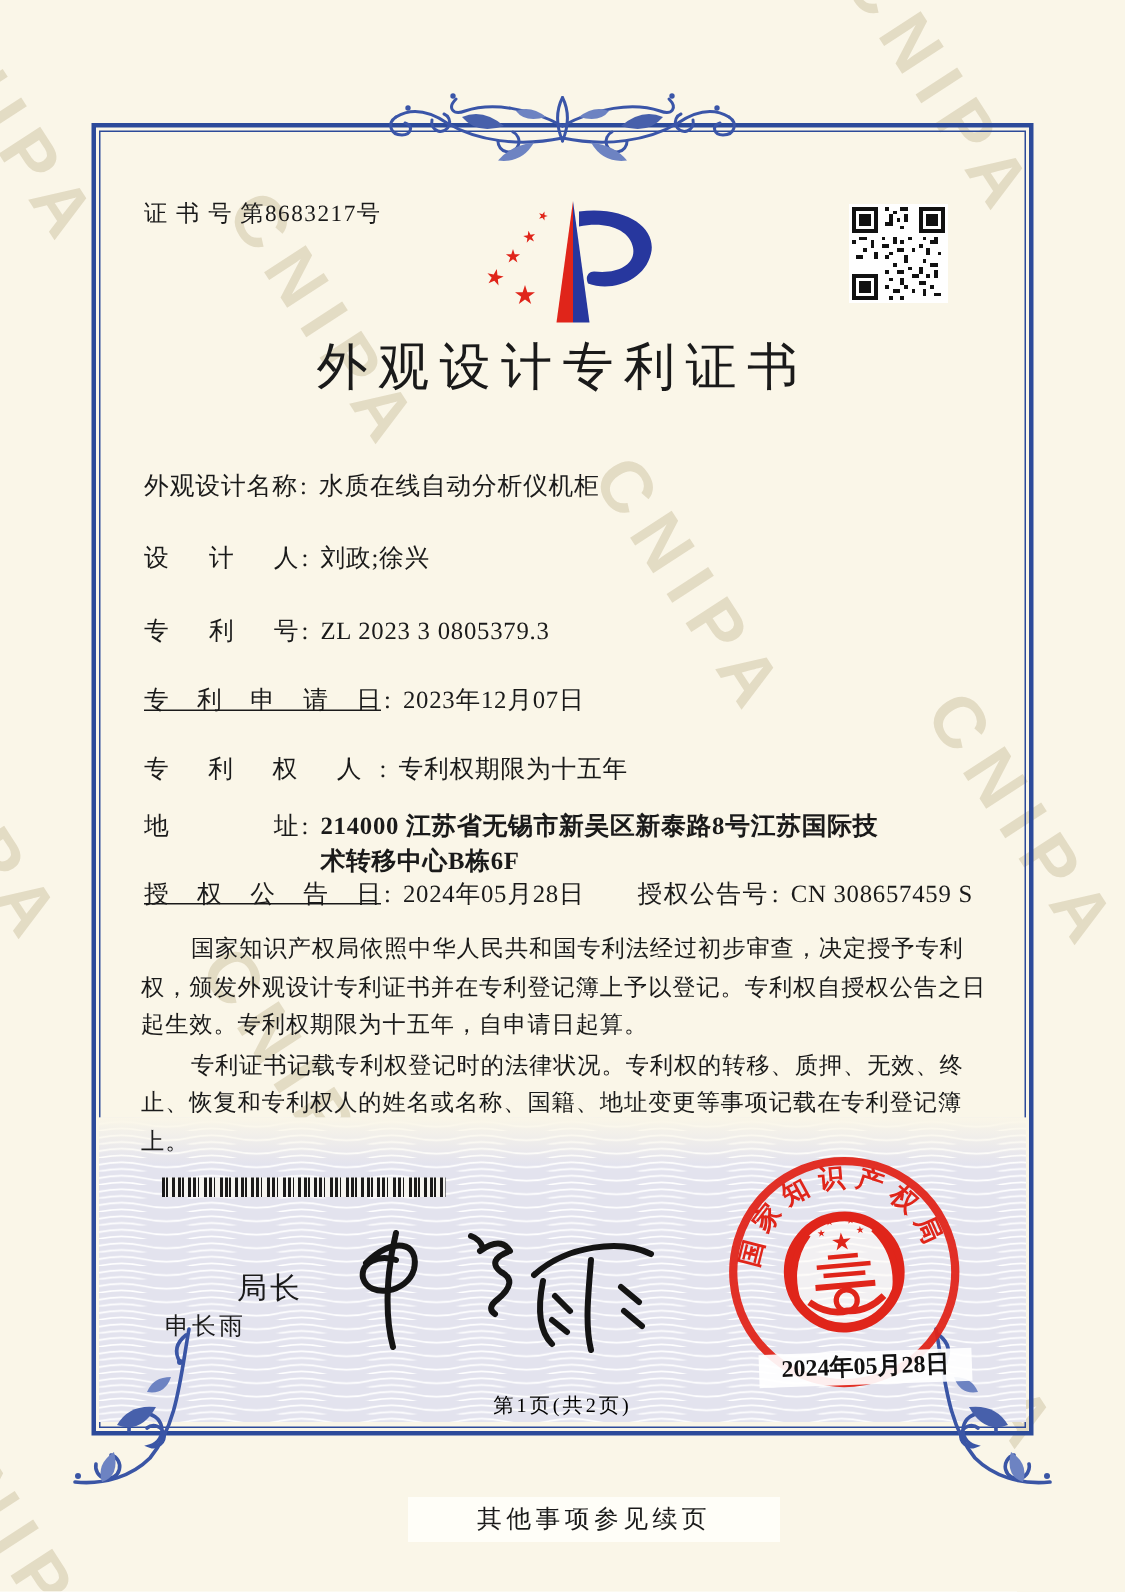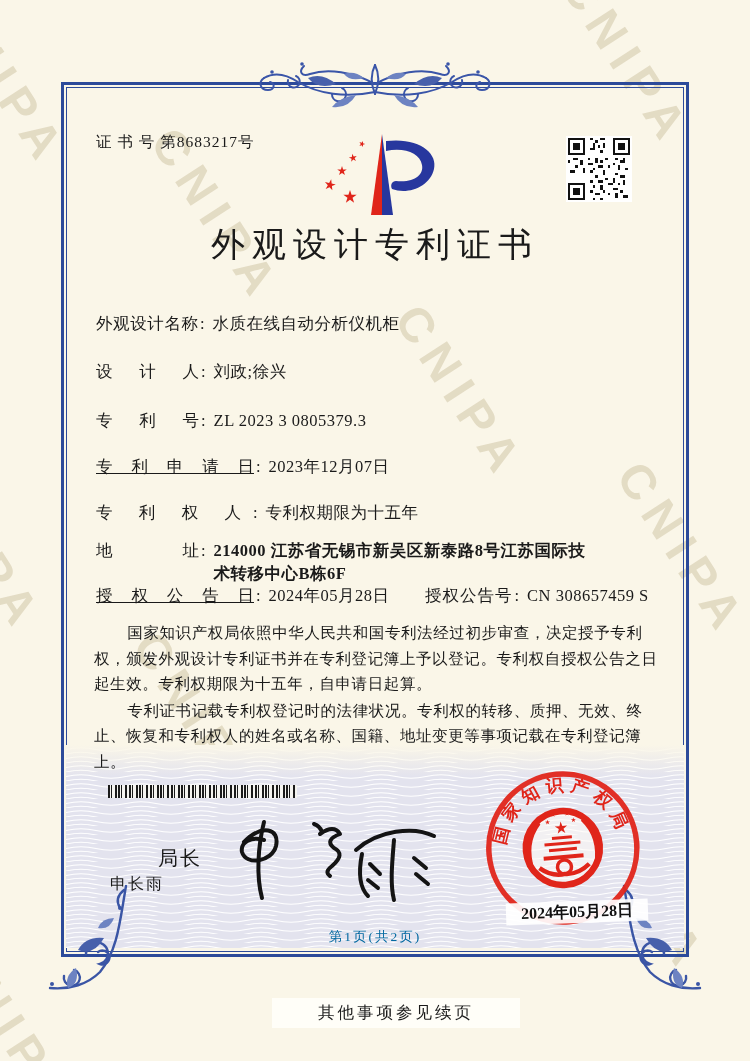--- a/index.html
+++ b/index.html
@@ -50,21 +50,21 @@
   .director-label{position:absolute;left:110px;top:845px;font-size:20px;letter-spacing:2px;
      font-family:"Liberation Sans","DejaVu Sans",sans-serif;z-index:5;margin-left:48px;}
   .director-name{position:absolute;left:110px;top:874px;font-size:16px;letter-spacing:2px;
      font-family:"Liberation Sans","DejaVu Sans",sans-serif;z-index:5;}
   .signature{position:absolute;left:218px;top:812px;z-index:5;}
   .seal{position:absolute;left:482px;top:764px;z-index:6;transform:rotate(-5deg);}
   .seal-date{position:absolute;left:506px;top:901px;width:142px;height:22px;line-height:22px;
      text-align:center;background:rgba(255,255,255,0.92);font-size:16px;font-weight:700;
      color:#111;z-index:7;transform:rotate(-2deg);}
   .page-no{position:absolute;left:0;right:0;top:928px;text-align:center;font-size:13.5px;
-     letter-spacing:2px;color:#0369a1;z-index:5;}
+     letter-spacing:2px;color:#000000;z-index:5;}
   .cont-strip{position:absolute;left:252px;top:998px;width:248px;height:30px;background:#FFFEF8;
      text-align:center;line-height:30px;font-size:16.5px;letter-spacing:3px;z-index:5;margin-left:20px;}
 </style>
 </head>
 <body>
 
 <div id="page">
 
   <svg width="0" height="0" style="position:absolute" aria-hidden="true">
     <defs>

